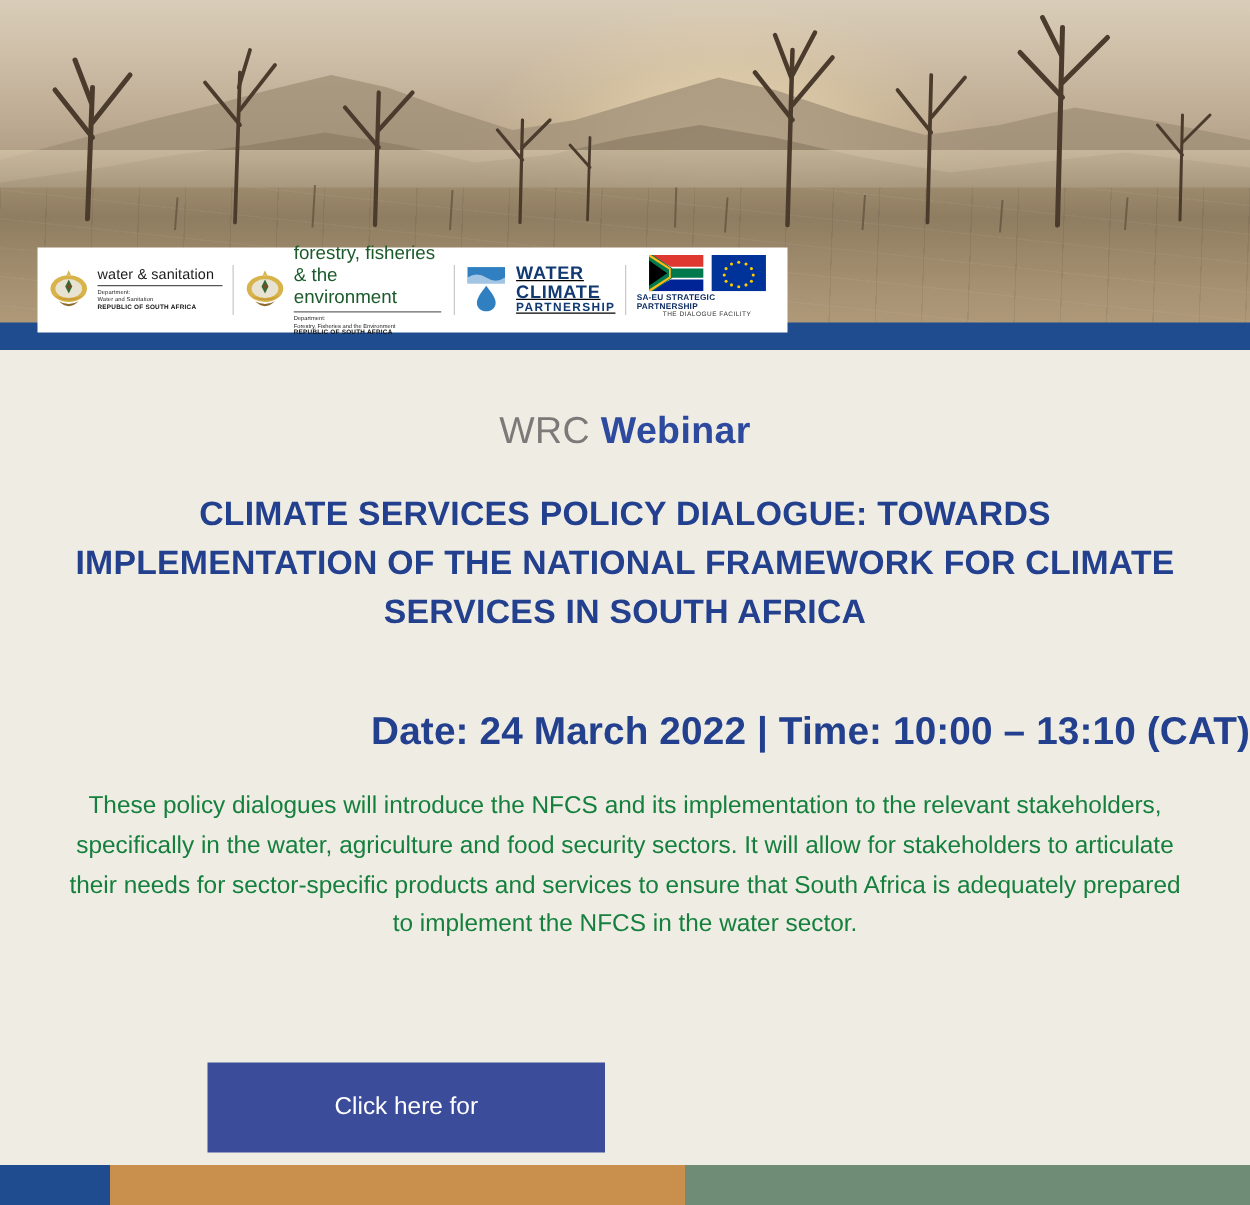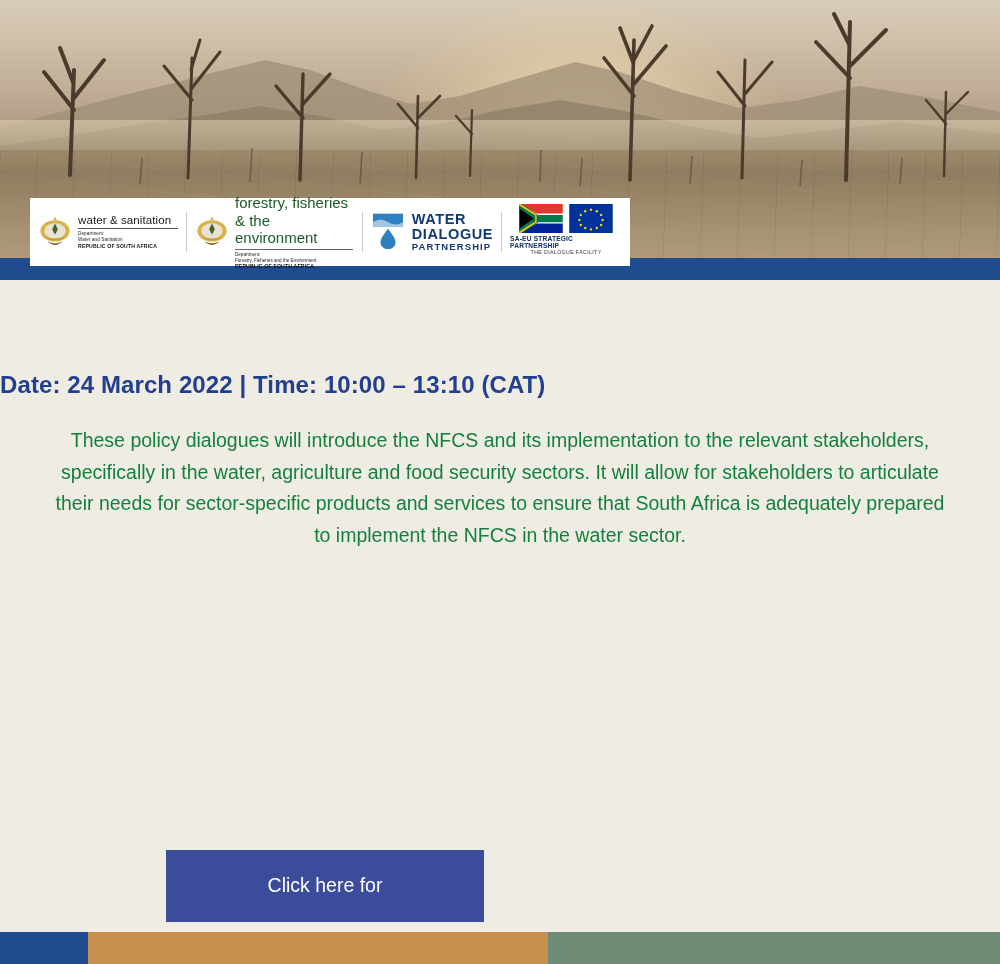--- a/index.html
+++ b/index.html
@@ -102,21 +102,21 @@
   .dws-text .l3 { font-size: 5.1px; color:#111; font-weight:bold; line-height:1.3; letter-spacing:.2px; }
 
   .dffe-text { margin-left: 6px; }
   .dffe-text .l1 { font-size: 15px; color:#1c5a2b; line-height:1.18; }
   .dffe-text .rule { width: 118px; height:1px; background:#666; margin:2px 0; }
   .dffe-text .l2 { font-size: 4.6px; color:#222; line-height:1.25; }
   .dffe-text .l3 { font-size: 5.1px; color:#111; font-weight:bold; line-height:1.3; letter-spacing:.2px; }
 
   .wrc { display:flex; align-items:center; }
   .wrc-mark { width:34px; height:40px; flex:none; }
-  .wrc-words { margin-left:7px; }
+  .wrc-words { margin-left:7px;text-decoration:underline; }
   .wrc-words div {
     font-size: 14.5px; font-weight: bold; color:#123a72; line-height:1.02;
     letter-spacing:.6px;
   }
   .wrc-words .w3 { font-size: 9.5px; letter-spacing:1.1px; }
 
   .saeu { display:flex; flex-direction:column; align-items:center; }
   .saeu-flags { display:flex; align-items:center; gap:6px; }
   .saflag { width:44px; height:29px; }
   .euflag { width:44px; height:29px; }
@@ -149,23 +149,23 @@
     width: 880px;
     text-align:center;
     font-size: 27px;
     font-weight: bold;
     color:#23408e;
     line-height: 1.45;
     letter-spacing:.2px;
   }
 
   .datetime {
-    margin-top: 91px;
-    text-align:left;
-    font-size: 24px;
+    margin-top: 58px;
+    text-align:right;
+    font-size: 31px;
     font-weight:bold;
     color:#23408e;
     letter-spacing:.1px;
   }
 
   .blurb {
     margin: 26px auto 0;
     width: 900px;
     text-align:center;
     font-size: 19.5px;
@@ -320,21 +320,21 @@
 
       <div class="logo-cell wrc">
         <svg class="wrc-mark" viewBox="0 0 40 48">
           <rect x="2" y="2" width="36" height="16" fill="#2f7fc1"></rect>
           <path d="M2,12 q9,-6 18,0 q9,6 18,0 l0,6 l-36,0 Z" fill="#ffffff" opacity=".55"></path>
           <rect x="2" y="18" width="36" height="28" fill="#ffffff"></rect>
           <path d="M20,20 C26,28 29,32 29,36.5 C29,41 25,44.5 20,44.5 C15,44.5 11,41 11,36.5 C11,32 14,28 20,20 Z" fill="#2f7fc1"></path>
         </svg>
         <div class="wrc-words">
           <div class="w1">WATER</div>
-          <div class="w2">DIALOGUE</div>
+          <div class="w2">CLIMATE</div>
           <div class="w3">PARTNERSHIP</div>
         </div>
       </div>
 
       <div class="logo-sep"></div>
 
       <div class="logo-cell saeu">
         <div class="saeu-flags">
           <svg class="saflag" viewBox="0 0 60 40">
             <rect width="60" height="40" fill="#ffffff"></rect>
@@ -365,21 +365,25 @@
         <div class="saeu-cap1">SA-EU STRATEGIC PARTNERSHIP</div>
         <div class="saeu-cap2">THE DIALOGUE FACILITY</div>
       </div>
 
     </div>
   </div>
 
   <div class="blueband"></div>
 
   <div class="body">
-
+    <div class="kicker">
+      <span>WRC </span><b>Webinar</b>
+    </div>
+
+    <h1 class="title">CLIMATE SERVICES POLICY DIALOGUE: TOWARDS IMPLEMENTATION OF THE NATIONAL FRAMEWORK FOR CLIMATE SERVICES IN SOUTH AFRICA</h1>
 
     <div class="datetime">Date: 24 March 2022 | Time: 10:00 – 13:10 (CAT)</div>
 
     <p class="blurb">These policy dialogues will introduce the NFCS and its implementation to the relevant stakeholders, specifically in the water, agriculture and food security sectors. It will allow for stakeholders to articulate their needs for sector-specific products and services to ensure that South Africa is adequately prepared to implement the NFCS in the water sector.</p>
 
     <div class="cta">
       <span>Click here for</span>
     </div>
   </div>
 

